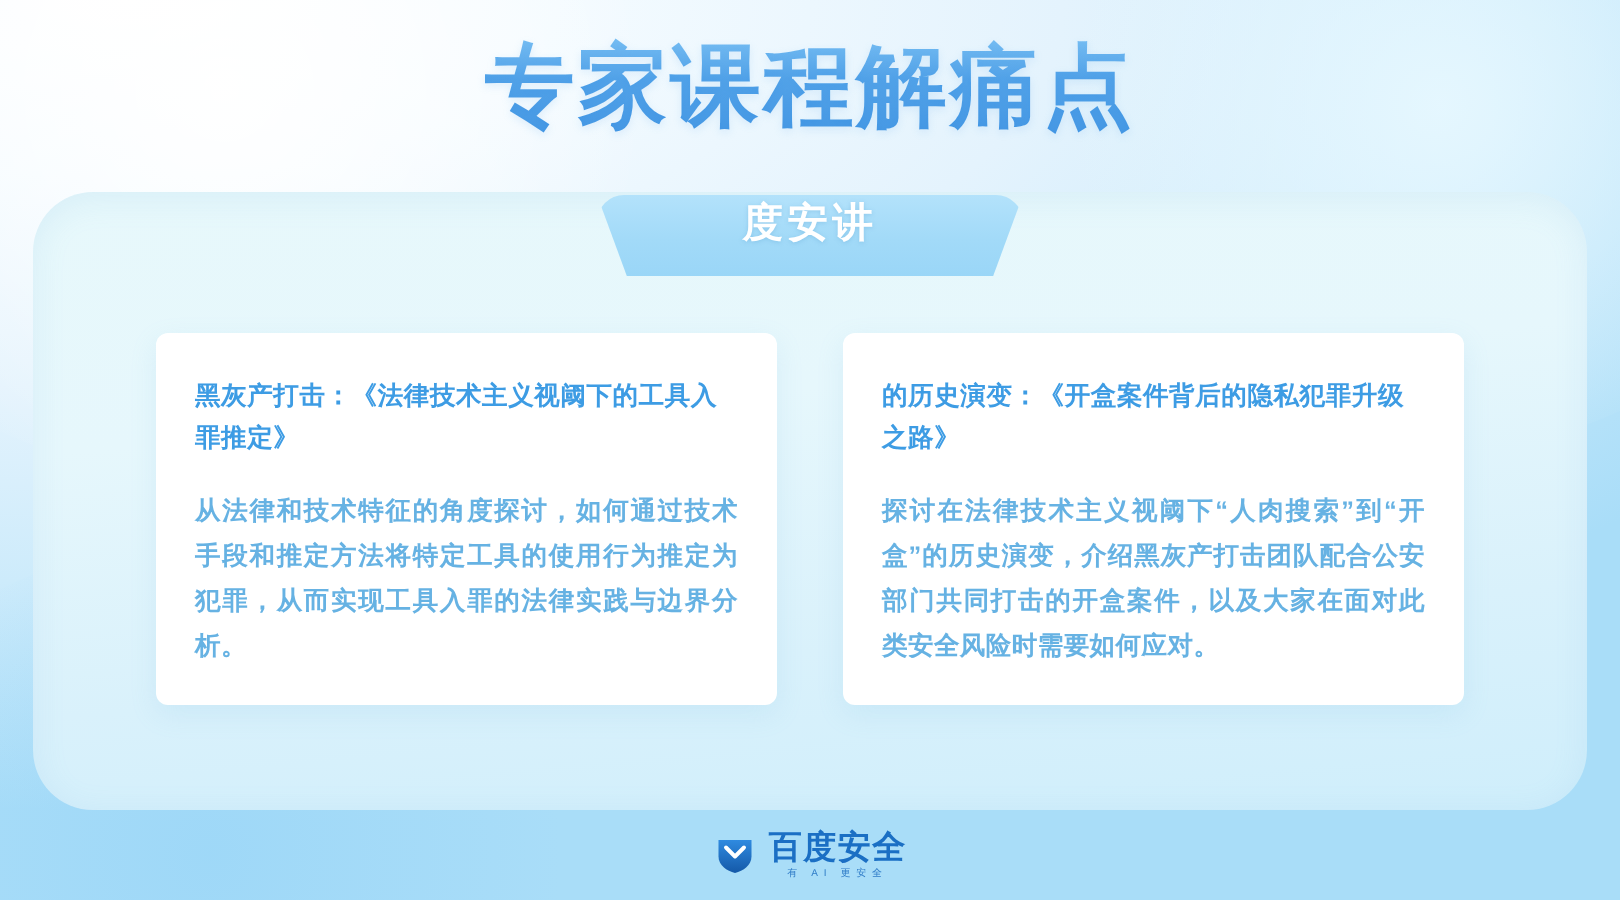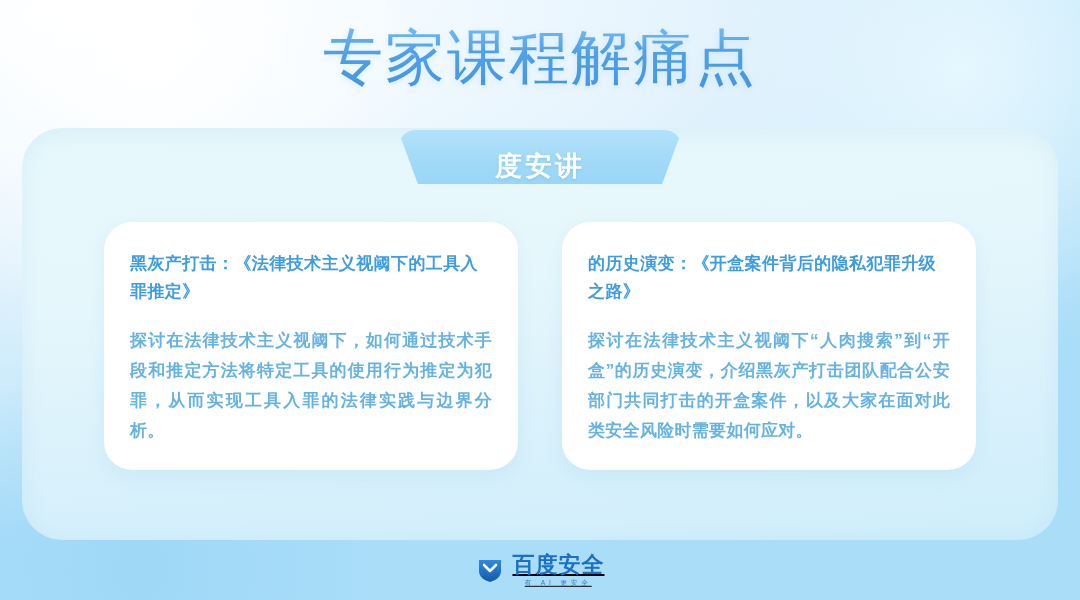--- a/index.html
+++ b/index.html
@@ -46,21 +46,21 @@
   
   .title-wrap {
     position: absolute;
     left: 0; right: 0; top: 22px;
     text-align: center;
   }
   .slide-title {
     display: inline-block;
     font-size: 60px;
     line-height: 72px;
-    font-weight: normal;
+    font-weight: bold;
     letter-spacing: 2px;
     background: linear-gradient(180deg, #7cc2f5 0%, #4c9fe8 42%, #3e93e3 100%);
     -webkit-background-clip: text;
     background-clip: text;
     color: transparent;
     -webkit-text-fill-color: transparent;
     text-shadow: 0 2px 6px rgba(110,180,235,0.18);
   }
 
   
@@ -80,21 +80,21 @@
     position: absolute;
     left: 50%;
     transform: translateX(-50%);
     top: 130px;
     width: 284px;
     height: 54px;
     background: linear-gradient(180deg, #b3e2fb 0%, #a2daf8 55%, #9ad6f7 100%);
     border-radius: 18px 18px 10px 10px;
     clip-path: polygon(0% 0%, 100% 0%, 93% 100%, 7% 100%);
     display: flex;
-    align-items: flex-end;
+    align-items: flex-start;
     justify-content: center;
   }
   .badge-text {
     font-size: 27px;
     font-weight: bold;
     color: #ffffff;
     letter-spacing: 3px;
     text-shadow: 0 1px 3px rgba(90,160,210,0.35);
   }
 
@@ -105,21 +105,21 @@
     top: 222px;
     width: 872px;
     height: 248px;
     display: flex;
     justify-content: space-between;
   }
   .card {
     width: 414px;
     height: 248px;
     background: #ffffff;
-    border-radius: 28px;
+    border-radius: 8px;
     padding: 28px 26px 24px 26px;
     box-shadow: 0 6px 18px rgba(130,190,230,0.16);
   }
   .card-title {
     font-size: 17px;
     line-height: 28px;
     font-weight: bold;
     color: #3d9ce4;
     letter-spacing: 0.4px;
   }
@@ -136,21 +136,20 @@
   
   .footer {
     position: absolute;
     left: 0; right: 0;
     bottom: 0;
     height: 60px;
     display: flex;
     align-items: center;
     justify-content: center;
     gap: 9px;
-    text-decoration: underline;
   }
   .logo-mark { display: block; }
   .logo-text-wrap {
     display: flex;
     flex-direction: column;
     align-items: center;
     line-height: 1;
   }
   .logo-word {
     font-size: 22px;
@@ -182,21 +181,21 @@
   <div class="panel"></div>
 
   <div class="badge">
     <span class="badge-text">度安讲</span>
   </div>
 
   <div class="cards">
 
     <div class="card">
       <div class="card-title">黑灰产打击：《法律技术主义视阈下的工具入罪推定》</div>
-      <div class="card-body">探讨在法律技术主义视阈下，如何通过技术手段和推定方法将特定工具的使用行为推定为犯罪，从而实现工具入罪的法律实践与边界分析。</div>
+      <div class="card-body">从法律和技术特征的角度探讨，如何通过技术手段和推定方法将特定工具的使用行为推定为犯罪，从而实现工具入罪的法律实践与边界分析。</div>
     </div>
 
     <div class="card">
       <div class="card-title">的历史演变：《开盒案件背后的隐私犯罪升级之路》</div>
       <div class="card-body">探讨在法律技术主义视阈下“人肉搜索”到“开盒”的历史演变，介绍黑灰产打击团队配合公安部门共同打击的开盒案件，以及大家在面对此类安全风险时需要如何应对。</div>
     </div>
 
   </div>
 
   <div class="footer">

